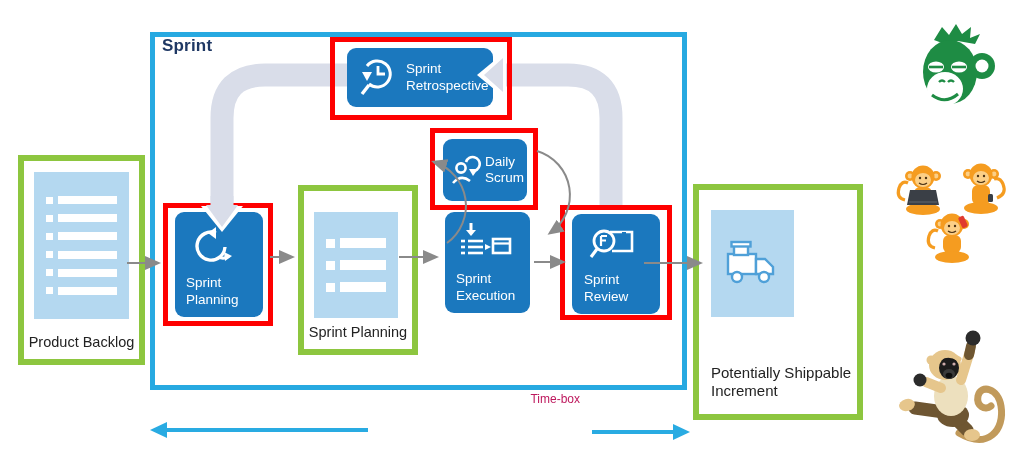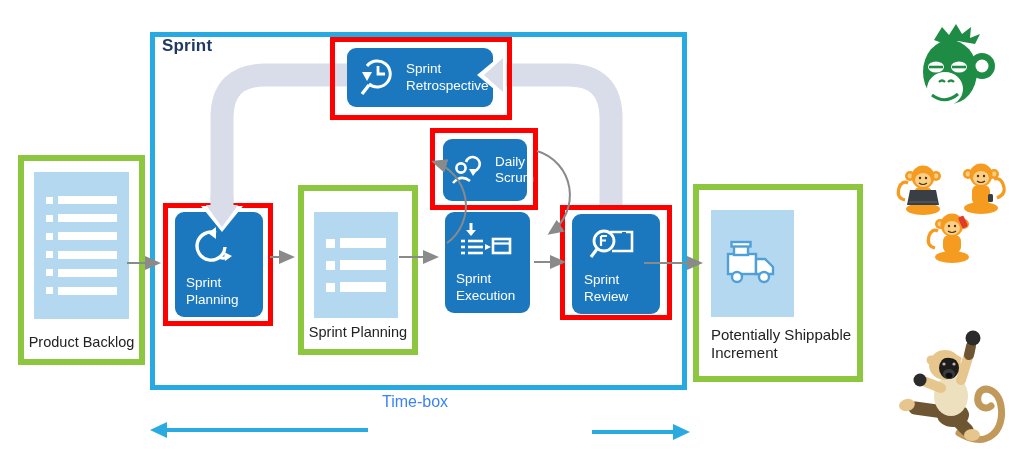--- a/index.html
+++ b/index.html
@@ -18,21 +18,21 @@
   .event-label{font-size:13.5px;line-height:1.22;color:#fff;}
   .artifact-label{font-size:14.5px;line-height:1.2;color:#222;}
   
   .list-rows{display:flex;flex-direction:column;justify-content:space-evenly;height:100%;padding:14px 12px;box-sizing:border-box;}
   .list-row{display:flex;align-items:center;}
   .list-row .bullet{width:7px;height:7px;background:#fff;margin-right:5px;flex:0 0 auto;}
   .list-row .bar{height:8px;background:#fff;flex:1;}
   .thick .list-row .bar{height:10px;}
   .thick .list-row .bullet{width:9px;height:9px;}
   svg{display:block;}
-  .timebox-text{left:250px;top:392px;width:330px;text-align:center;color:#3b82f6;font-size:16px;line-height:1.3;}
+  .timebox-text{left:250px;top:392px;width:330px;text-align:right;color:#be185d;font-size:12px;line-height:1.3;}
 </style>
 </head>
 <body>
 
 <div class="canvas">
 
   <svg class="abs" style="left:0;top:0;z-index:1;" width="1011" height="461" viewBox="0 0 1011 461">
     <path d="M 611 207 L 611 118 Q 611 75 568 75 L 265 75 Q 222 75 222 118 L 222 203" fill="none" stroke="#D9DDE9" stroke-width="23"></path>
   </svg>
 
@@ -105,21 +105,21 @@
   </div>
 
   <div class="abs red-frame" style="left:430px;top:128px;width:108px;height:82px;z-index:3;">
     <div class="abs blue-box" style="left:8px;top:6px;width:84px;height:62px;display:flex;align-items:center;padding-left:8px;box-sizing:border-box;">
       <svg width="30" height="32" viewBox="0 0 30 32" style="flex:0 0 auto;">
         <circle cx="10" cy="14" r="4.6" fill="none" stroke="#fff" stroke-width="2.6"></circle>
         <path d="M 2 29 Q 10 20 19 27" fill="none" stroke="#fff" stroke-width="2.6"></path>
         <path d="M 15 8 A 7 7 0 1 1 21 17" fill="none" stroke="#fff" stroke-width="2.6"></path>
         <polygon points="18,15 27,15 22,22" fill="#fff"></polygon>
       </svg>
-      <div class="event-label lbl" style="margin-left:14px;">Daily
+      <div class="event-label lbl" style="margin-left:4px;">Daily
 Scrum</div>
     </div>
   </div>
 
   <div class="abs blue-box" style="left:445px;top:212px;width:85px;height:101px;z-index:3;">
     <svg class="abs" style="left:14px;top:10px;" width="56" height="40" viewBox="0 0 56 40">
       <line x1="12" y1="1" x2="12" y2="8" stroke="#fff" stroke-width="3"></line>
       <polygon points="7,8 17,8 12,14 " fill="#fff"></polygon>
       <g stroke="#fff" stroke-width="2.6">
         <line x1="2" y1="19" x2="6" y2="19"></line>
@@ -157,21 +157,21 @@
         <path d="M 10 10 A 13 13 0 1 1 12 28" fill="none" stroke="#fff" stroke-width="3"></path>
         <polygon points="5,16 15,16 10,25" fill="#fff"></polygon>
         <path d="M 21 10 V 18 H 28" fill="none" stroke="#fff" stroke-width="2.8"></path>
         <line x1="12" y1="29" x2="5" y2="38" stroke="#fff" stroke-width="3.4"></line>
       </svg>
       <div class="event-label lbl" style="margin-left:9px;">Sprint
 Retrospective</div>
     </div>
   </div>
 
-  <div class="abs green-frame" style="left:693px;top:184px;width:170px;height:198px;z-index:3;">
+  <div class="abs green-frame" style="left:693px;top:184px;width:170px;height:236px;z-index:3;">
     <div class="abs lightblue" style="left:12px;top:20px;width:83px;height:107px;display:flex;align-items:center;justify-content:center;">
       <svg width="62" height="50" viewBox="0 0 62 50">
         <g fill="#fff" stroke="#4FA0D8" stroke-width="2.4">
           <rect x="6" y="15" width="28" height="20"></rect>
           <path d="M 34 20 h 9 l 8 8 v 7 h -17 z"></path>
           <rect x="12" y="6" width="14" height="10"></rect>
           <rect x="9.5" y="3" width="19" height="4.5"></rect>
           <circle cx="15" cy="38" r="5"></circle>
           <circle cx="42" cy="38" r="5"></circle>
         </g>

